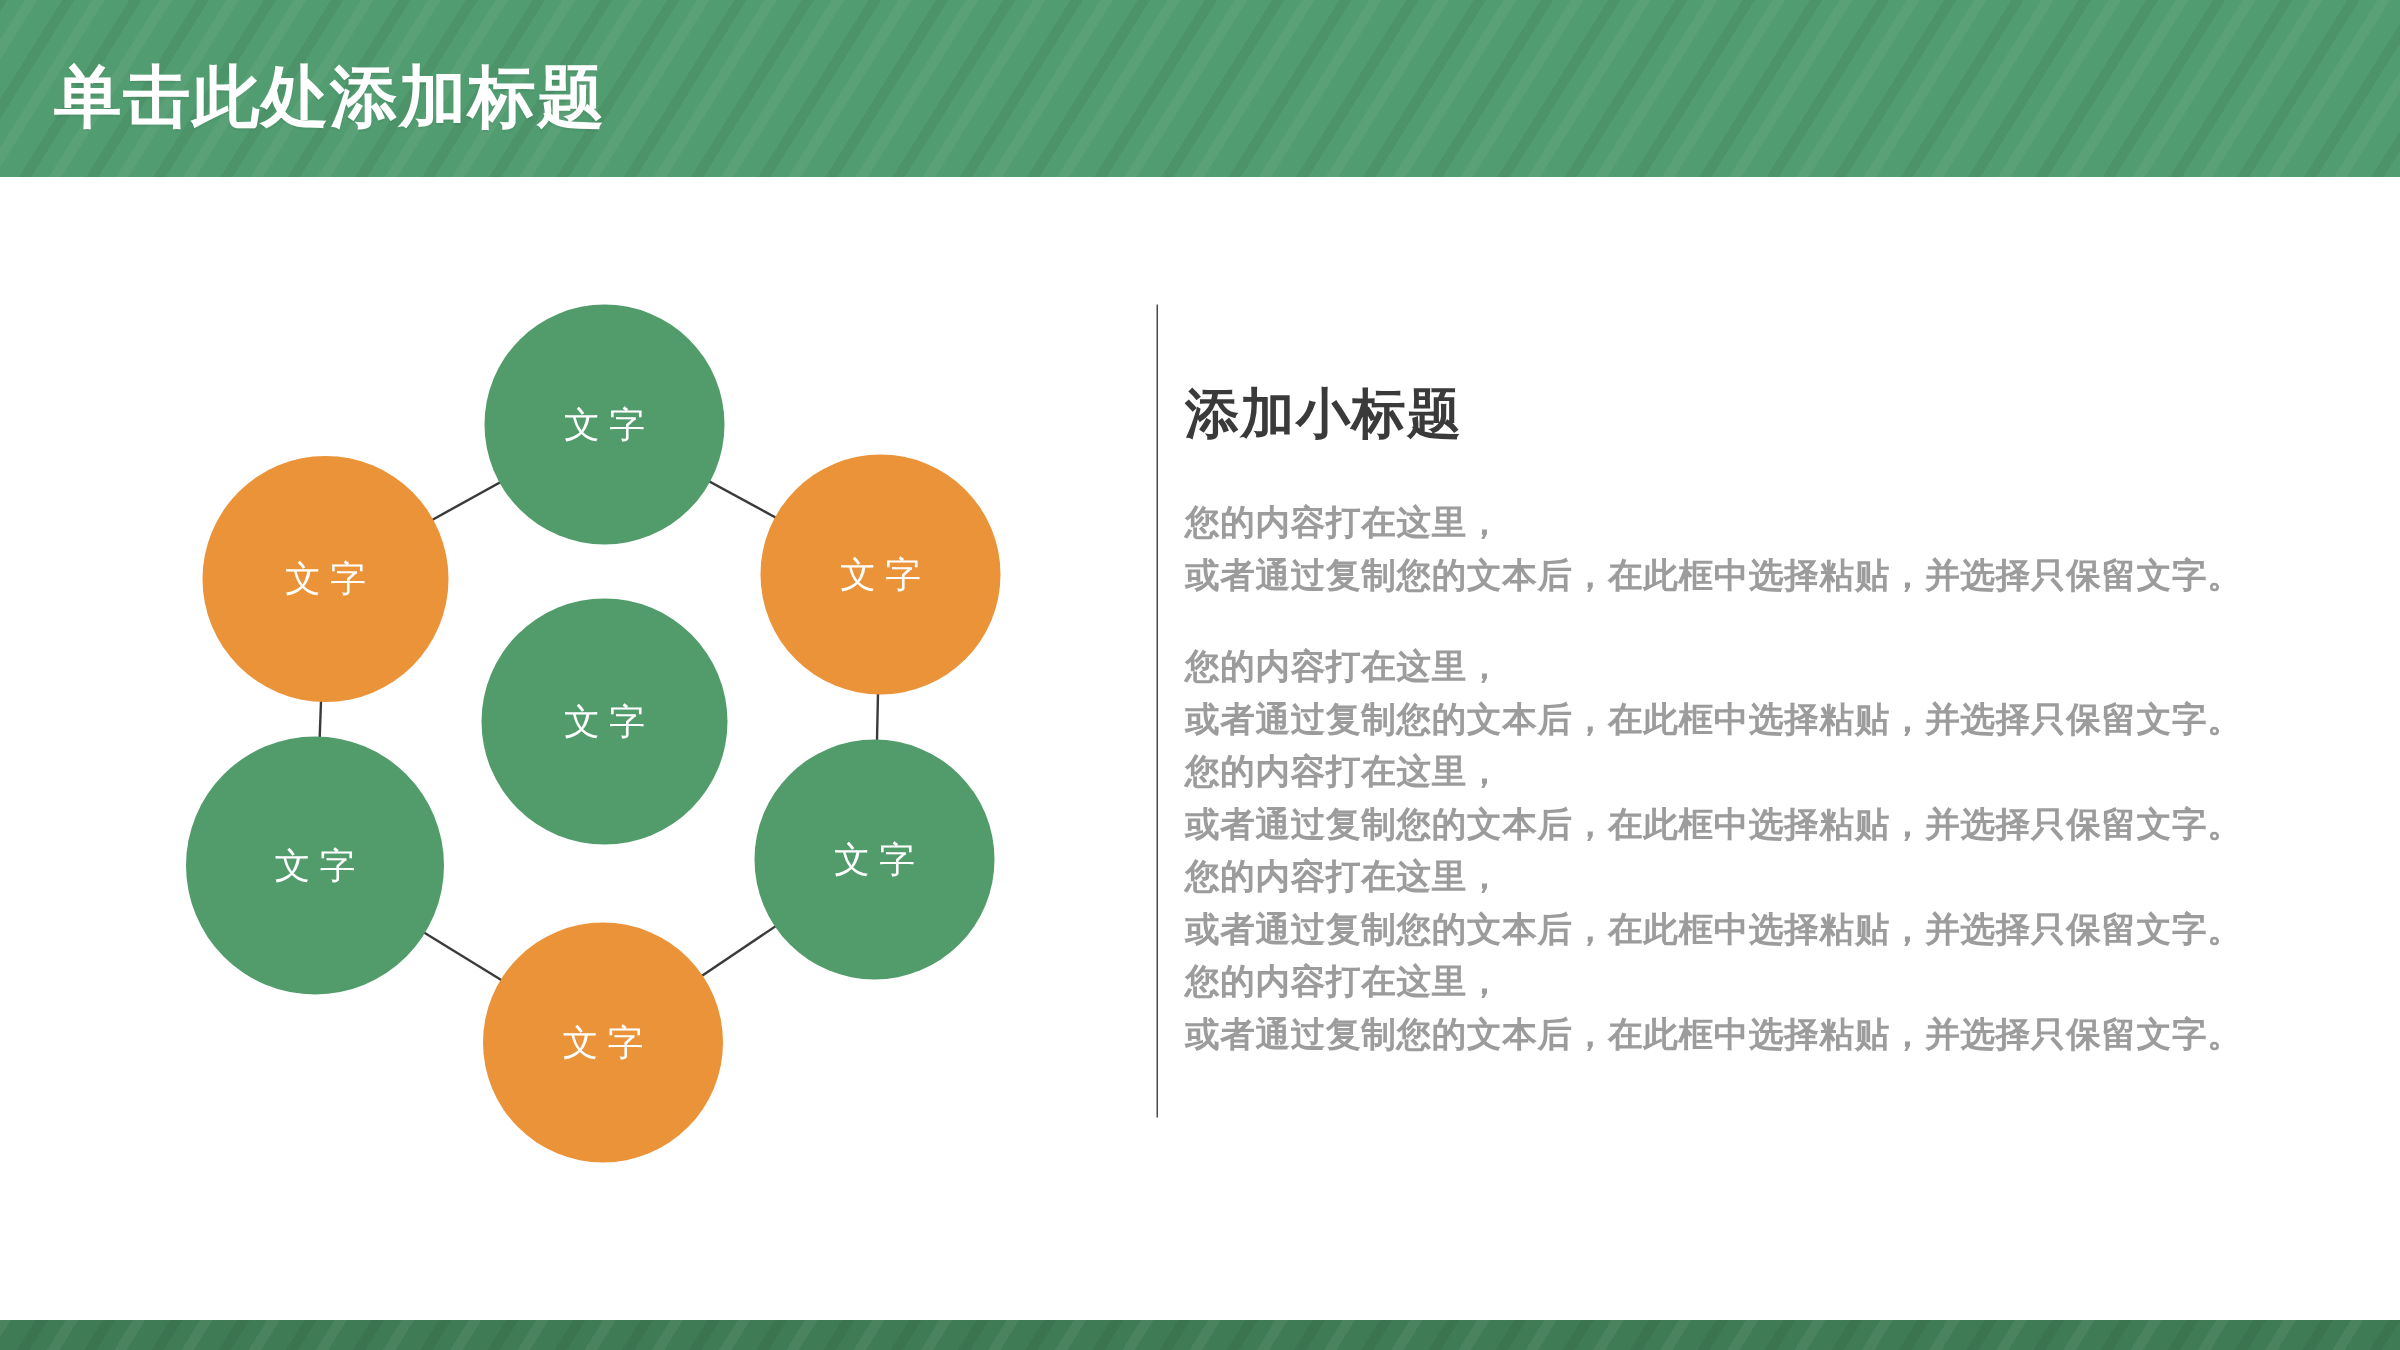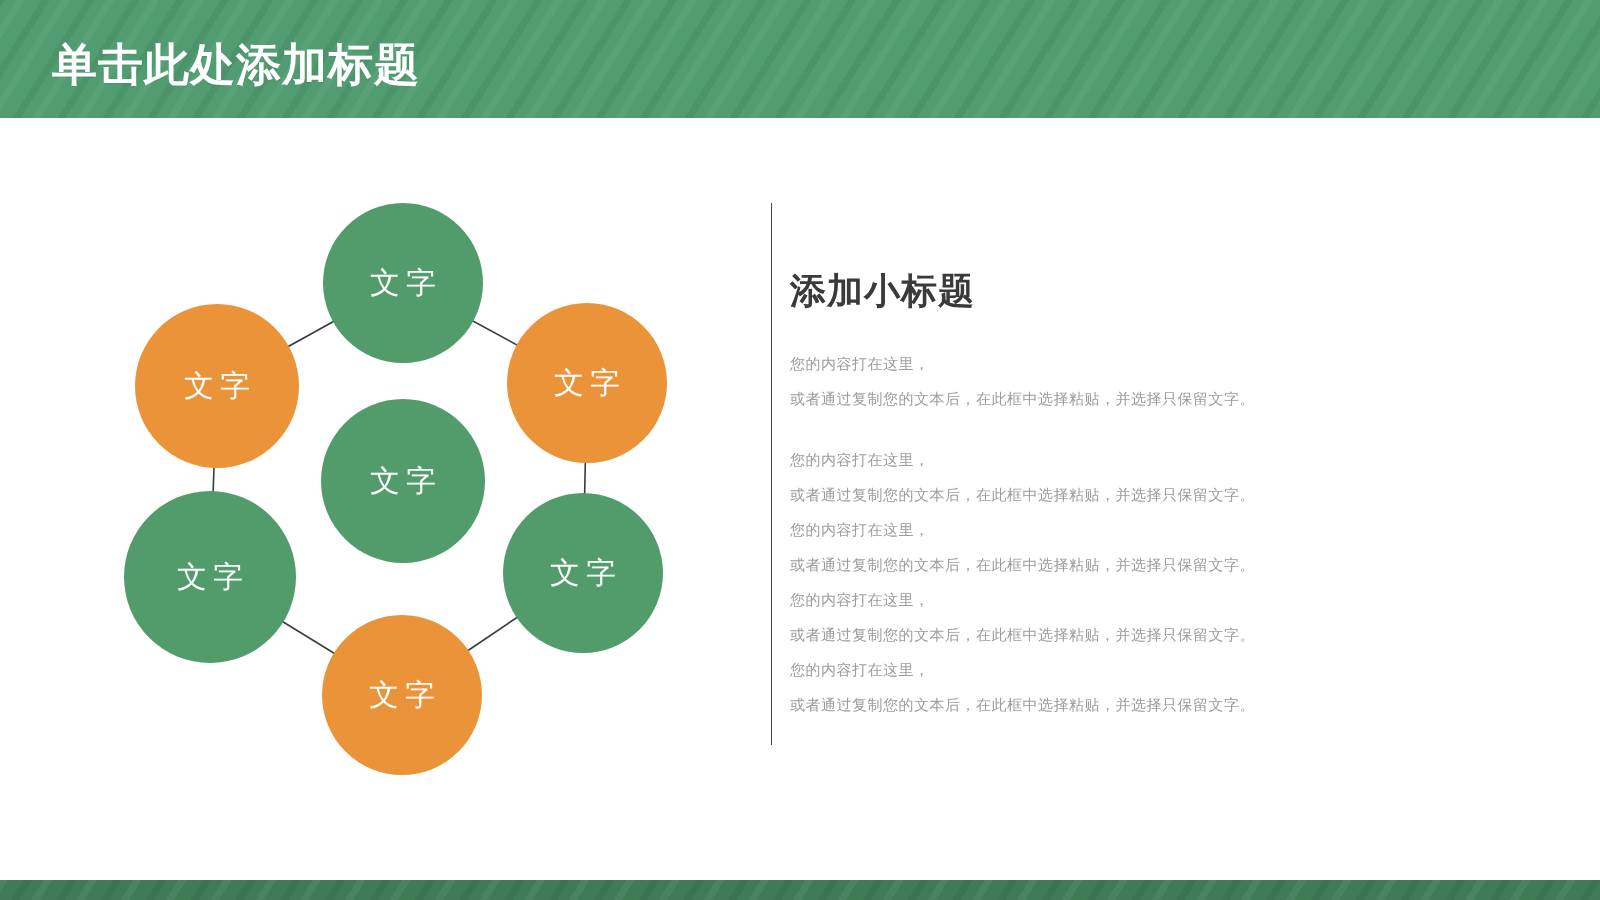--- a/index.html
+++ b/index.html
@@ -43,21 +43,20 @@
   }
   .header-title {
     position:absolute;
     left:36px; top:35px;
     font-size:45px;
     font-weight:bold;
     color:#ffffff;
     letter-spacing:1px;
     white-space:nowrap;
     text-shadow:0 1px 1px rgba(0,0,0,0.06);
-    margin-left:16px;
   }
   .watermark {
     position:absolute;
     right:8px; top:2px;
     font-size:30px;
     color:rgba(60,60,60,0.16);
     letter-spacing:0px;
     white-space:nowrap;
     font-family:"Liberation Serif", "DejaVu Serif", serif;
   }
@@ -100,51 +99,52 @@
     left:0; top:0;
     width:640px; height:630px;
   }
   .node {
     position:absolute;
     border-radius:50%;
     display:flex;
     align-items:center;
     justify-content:center;
     color:#ffffff;
-    font-size:30px;
+    font-size:24px;
     letter-spacing:6px;
     text-indent:6px;
   }
   .node.green  { background:#529c6c; }
   .node.orange { background:#ea9338; }
 
   
   .divider {
     position:absolute;
     left:771px; top:203px;
     width:1px; height:542px;
     background:#4a4a42;
   }
   .content {
     position:absolute;
-    left:790px; top:267px;
+    left:790px; top:252px;
     width:720px;
   }
   .subtitle {
     font-size:36px;
     font-weight:bold;
     color:#3a3a3a;
     letter-spacing:1px;
     margin-bottom:30px;
   }
   .para-block {
-    font-size:15px;
+    font-size:23px;
     line-height:35px;
     color:#9c9c9c;
     letter-spacing:0.5px;
+    font-weight:bold;
   }
   .para-block.first { margin-bottom:26px; }
   .para-line { white-space:nowrap; }
   .para-line.wrap { white-space:normal; }
 </style>
 </head>
 <body>
 
 <div class="slide">
 

